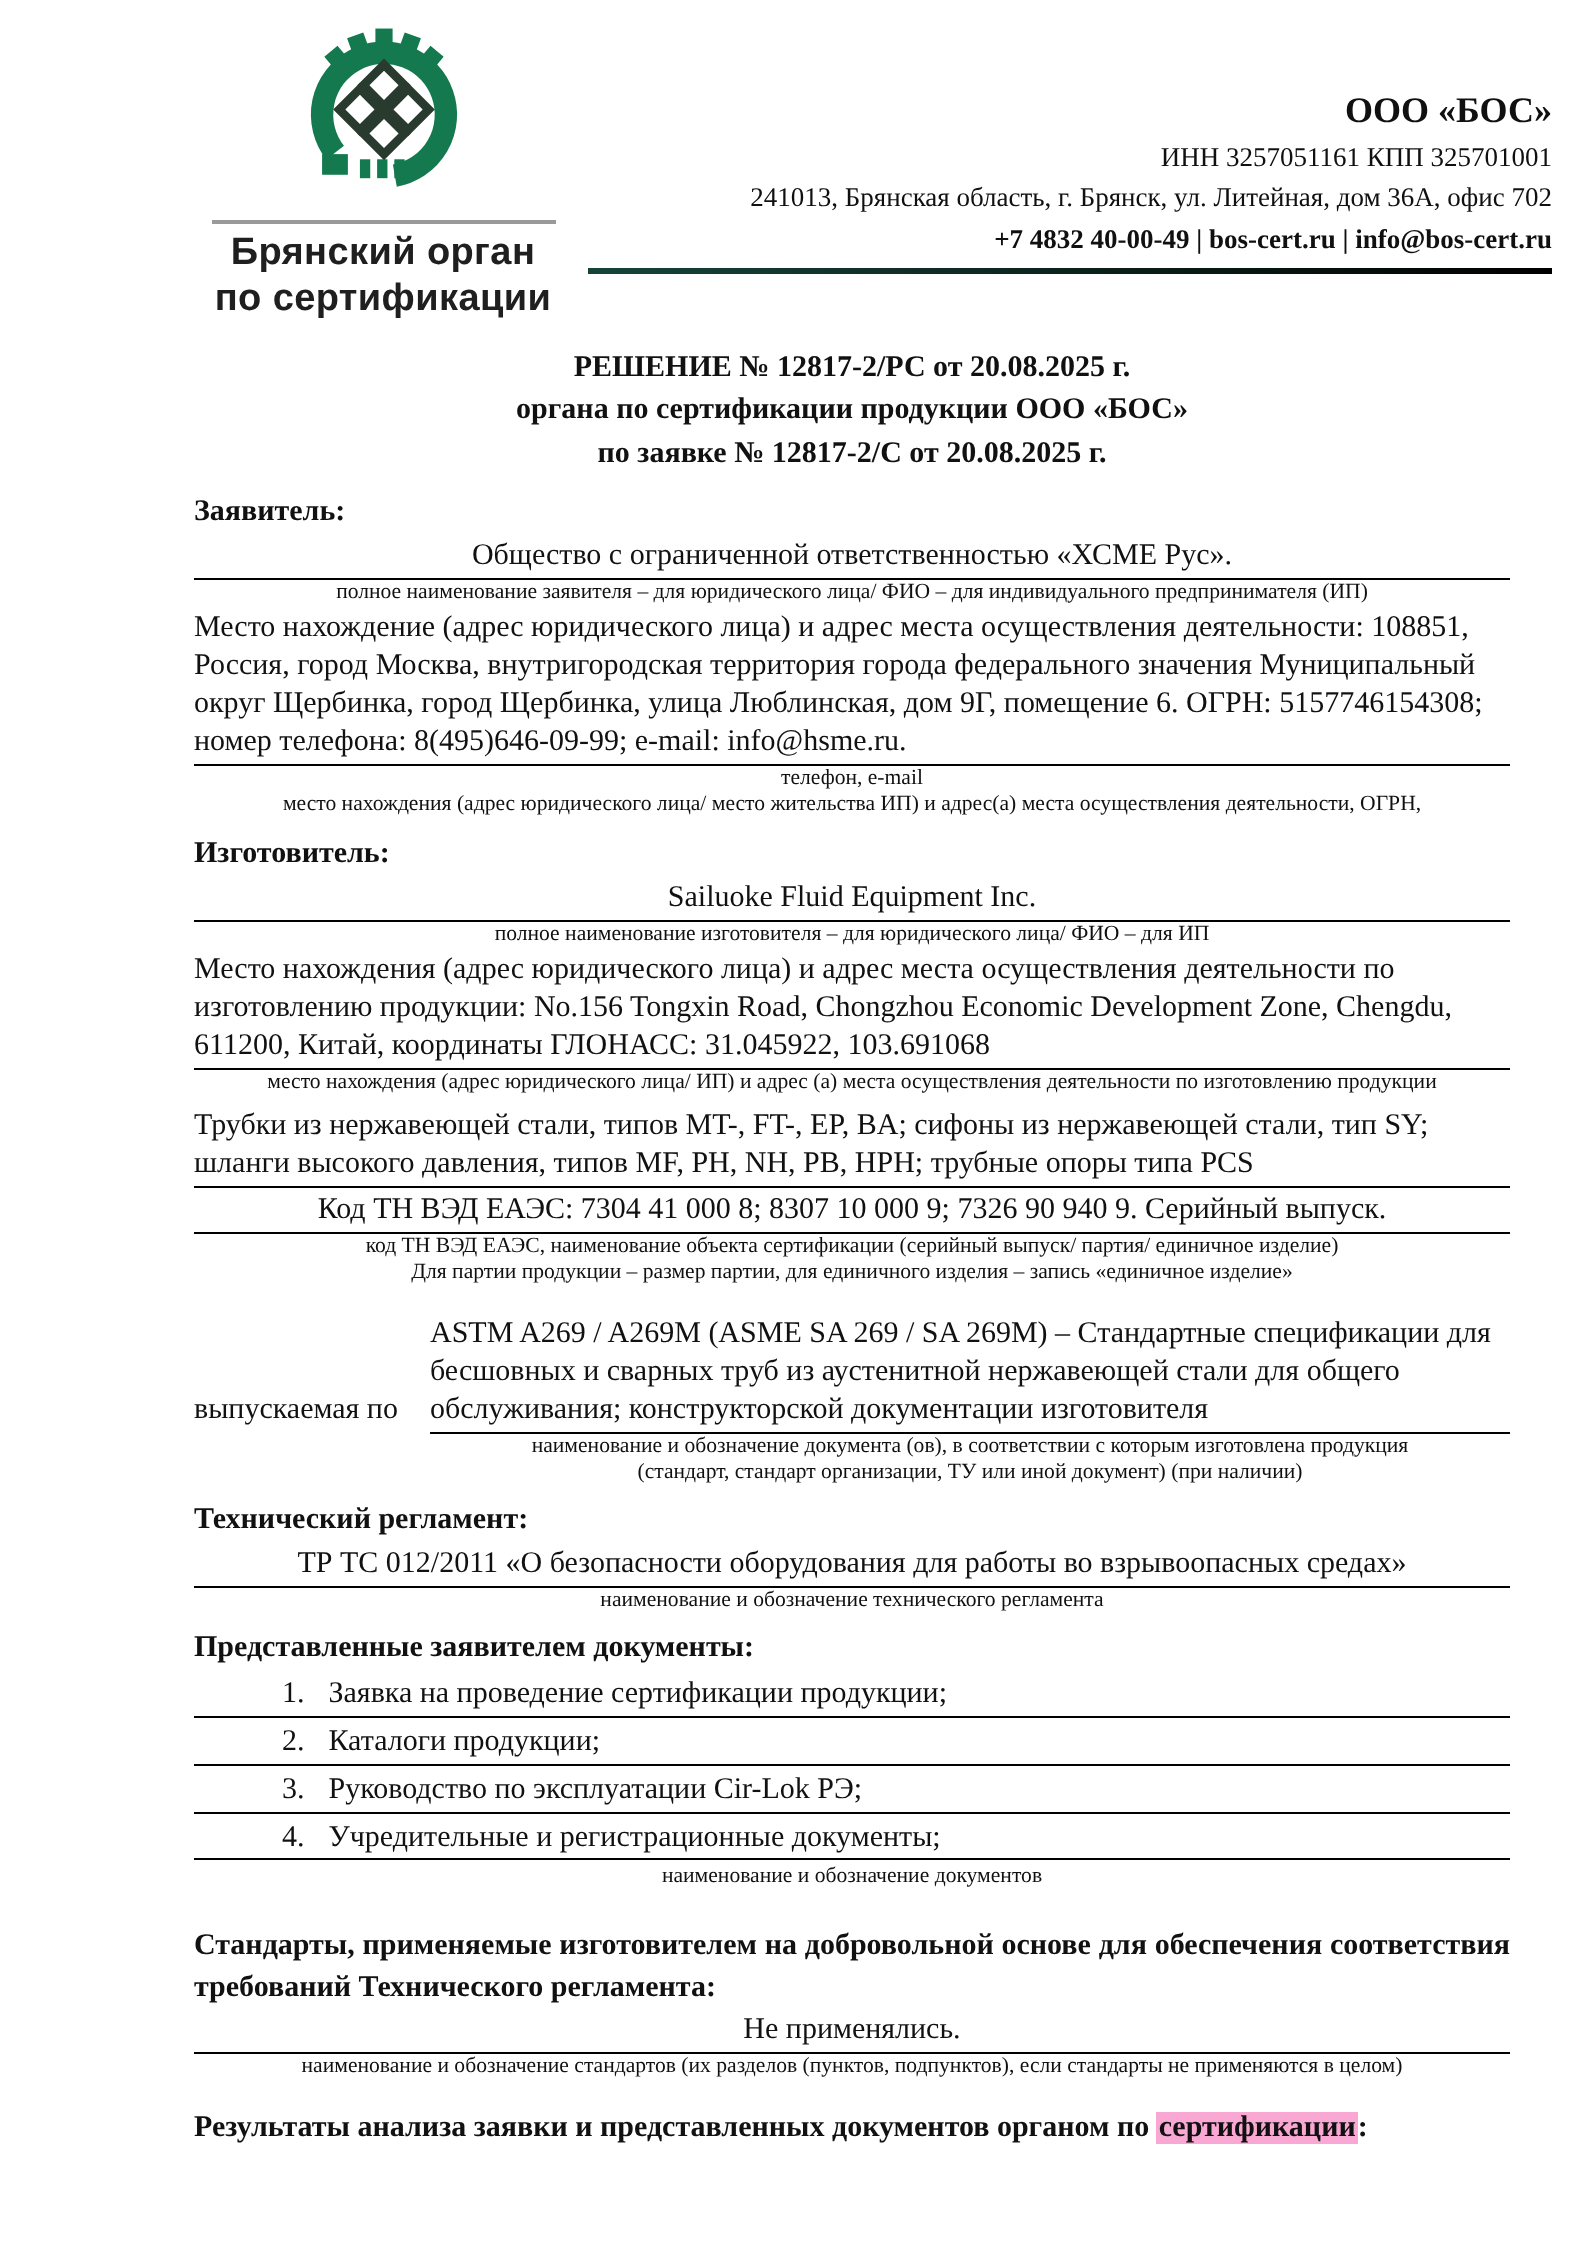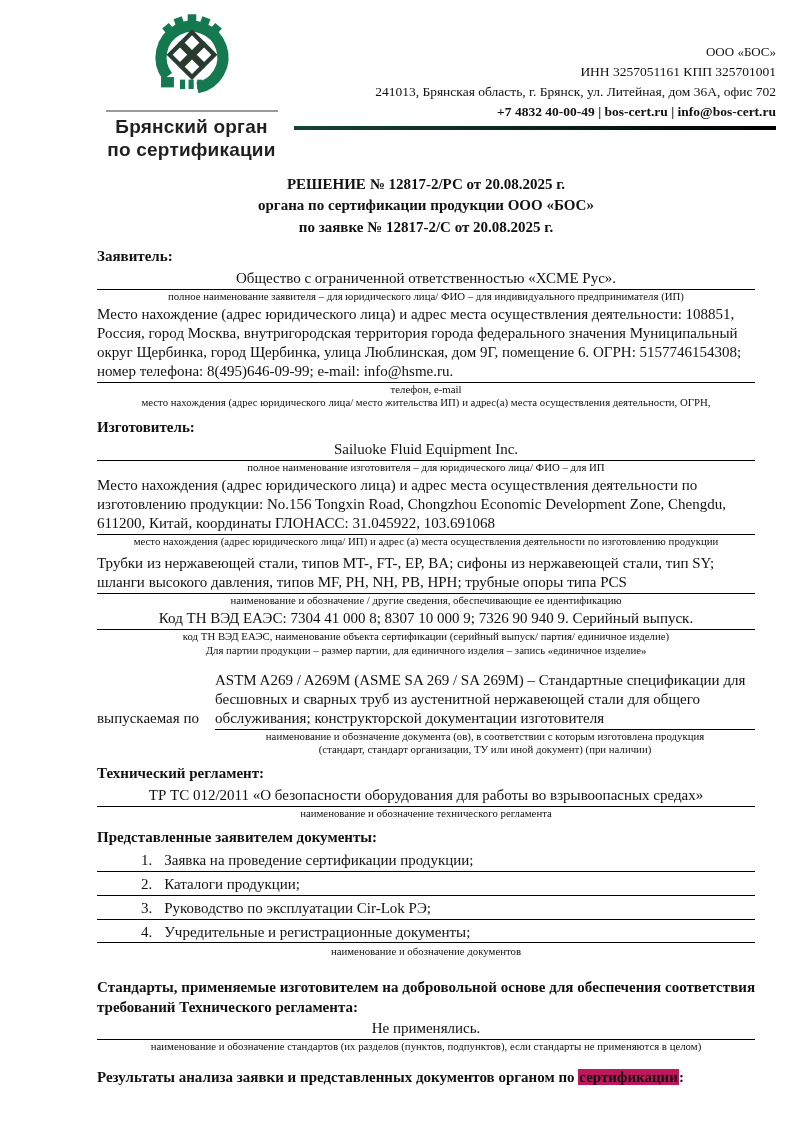--- a/index.html
+++ b/index.html
@@ -14,21 +14,21 @@
   .header { display:flex; align-items:flex-start; }
   .brand-col { width:205px; text-align:center; flex:0 0 auto; margin-left:-8px; }
   .brand-col svg { display:block; margin:0 auto; }
   .brand-rule { height:2px; background:#9a9a9a; width:172px; margin:6px auto 4px; }
   .brand-name {
     font-family:"Liberation Sans","DejaVu Sans",sans-serif;
     font-weight:bold; font-size:19px; line-height:1.2; color:#1f1f1f;
     letter-spacing:0.2px;
   }
   .contact-col { flex:1; text-align:right; padding-top:28px; font-size:13.5px; line-height:1.5; color:#101010; }
-  .contact-org { font-weight:normal; font-size:13px; }
+  .contact-org { font-weight:bold; font-size:18px; }
   .contact-phone { font-weight:bold; }
   .header-rule { margin-top:4px; margin-left:auto; width:482px; height:3.5px;
     background:linear-gradient(90deg,#16443a 0%, #0a1f1a 55%, #000 100%); }
   
   .title { text-align:center; font-weight:bold; font-size:15px; line-height:1.45; margin-top:12px; }
   
   .sec-heading { font-weight:bold; font-size:15px; margin-top:9px; }
   .value-center { text-align:center; font-size:15px; line-height:1.27; border-bottom:1.2px solid #000; padding-bottom:1px; }
   .para-center { text-align:left; font-size:15px; line-height:1.27; border-bottom:1.2px solid #000; padding-bottom:1px; }
   .caption { text-align:center; font-size:10.8px; line-height:1.22; color:#101010; }
@@ -36,21 +36,21 @@
   
   .issued-row { display:flex; align-items:flex-end; margin-top:14px; }
   .issued-label { flex:0 0 118px; font-size:15px; padding-bottom:3px; }
   .issued-value { flex:1; }
   
   .doc-row { display:flex; gap:12px; font-size:15px; line-height:1.25; border-bottom:1.2px solid #000; padding:1px 0 1px 44px; margin-top:2px; }
   
   .standards-heading { font-weight:bold; font-size:15px; text-align:justify; line-height:1.35; margin-top:18px; }
   
   .results-heading { font-weight:bold; font-size:15px; margin-top:16px; }
-  .hl { background:#be185d; padding:0 1px; }
+  .hl { background:#f9a8d4; padding:0 1px; }
 </style>
 </head>
 <body>
 
 <div class="page">
 
   <div class="header">
     <div class="brand-col">
       <svg width="86" height="90" viewBox="0 0 100 104">
 
@@ -114,21 +114,20 @@
     <div>место нахождения (адрес юридического лица/ место жительства ИП) и адрес(а) места осуществления деятельности, ОГРН,</div>
   </div>
 
   <div class="sec-heading">Изготовитель:</div>
   <div class="value-center mt4">Sailuoke Fluid Equipment Inc.</div>
   <div class="caption">полное наименование изготовителя – для юридического лица/ ФИО – для ИП</div>
   <div class="para-center mt2">Место нахождения (адрес юридического лица) и адрес места осуществления деятельности по изготовлению продукции: No.156 Tongxin Road, Chongzhou Economic Development Zone, Chengdu, 611200, Китай, координаты ГЛОНАСС: 31.045922, 103.691068</div>
   <div class="caption">место нахождения (адрес юридического лица/ ИП) и адрес (а) места осуществления деятельности по изготовлению продукции</div>
 
   <div class="para-center mt6">Трубки из нержавеющей стали, типов MT-, FT-, EP, BA; сифоны из нержавеющей стали, тип SY; шланги высокого давления, типов MF, PH, NH, PB, HPH; трубные опоры типа PCS</div>
-  <div class="caption">наименование и обозначение / другие сведения, обеспечивающие ее идентификацию</div>
   <div class="value-center mt2">Код ТН ВЭД ЕАЭС: 7304 41 000 8; 8307 10 000 9; 7326 90 940 9. Серийный выпуск.</div>
   <div class="caption">
     <div>код ТН ВЭД ЕАЭС, наименование объекта сертификации (серийный выпуск/ партия/ единичное изделие)</div>
     <div>Для партии продукции – размер партии, для единичного изделия – запись «единичное изделие»</div>
   </div>
 
   <div class="issued-row">
     <div class="issued-label">выпускаемая по</div>
     <div class="issued-value">
       <div class="para-center">ASTM A269 / A269M (ASME SA 269 / SA 269M) – Стандартные спецификации для бесшовных и сварных труб из аустенитной нержавеющей стали для общего обслуживания; конструкторской документации изготовителя</div>

